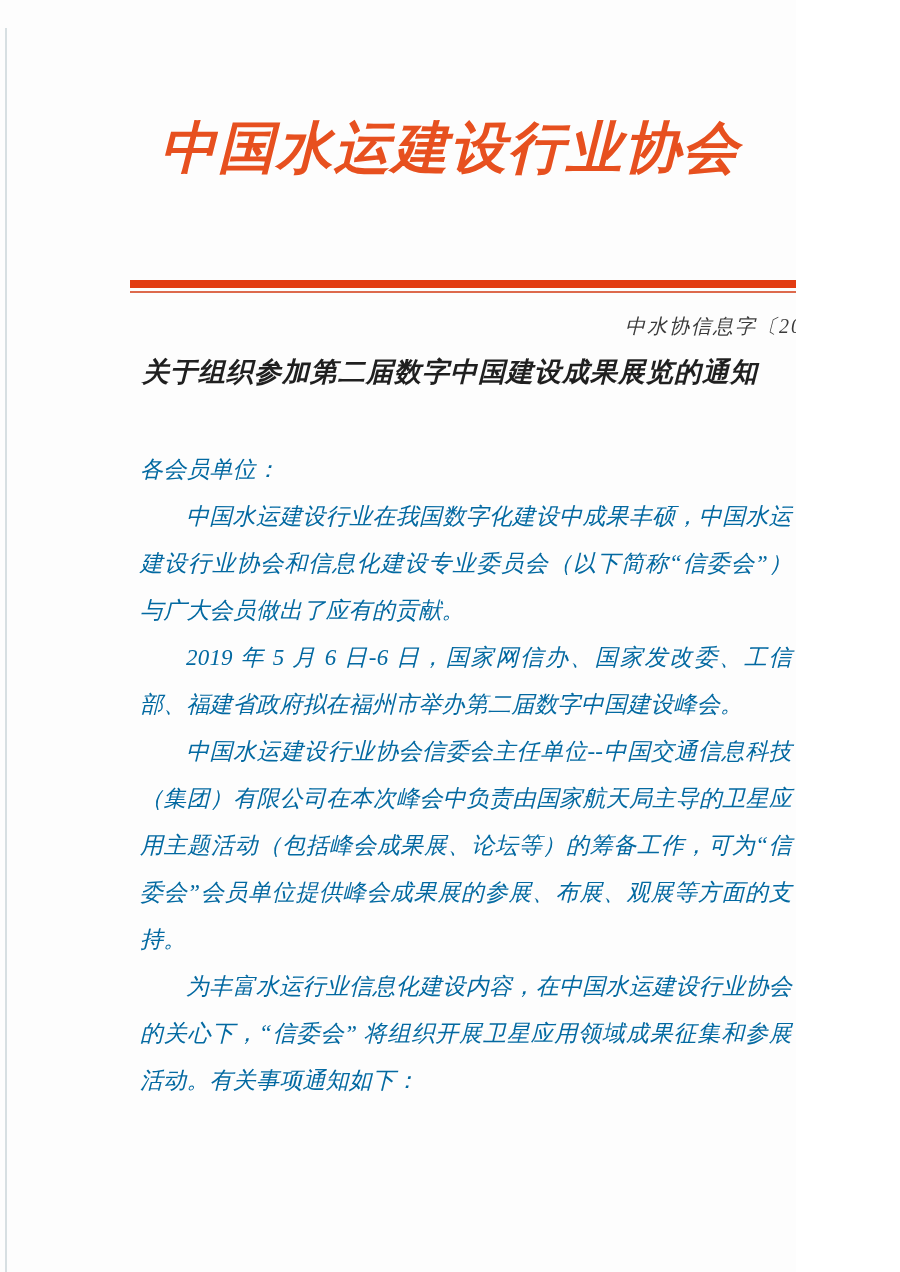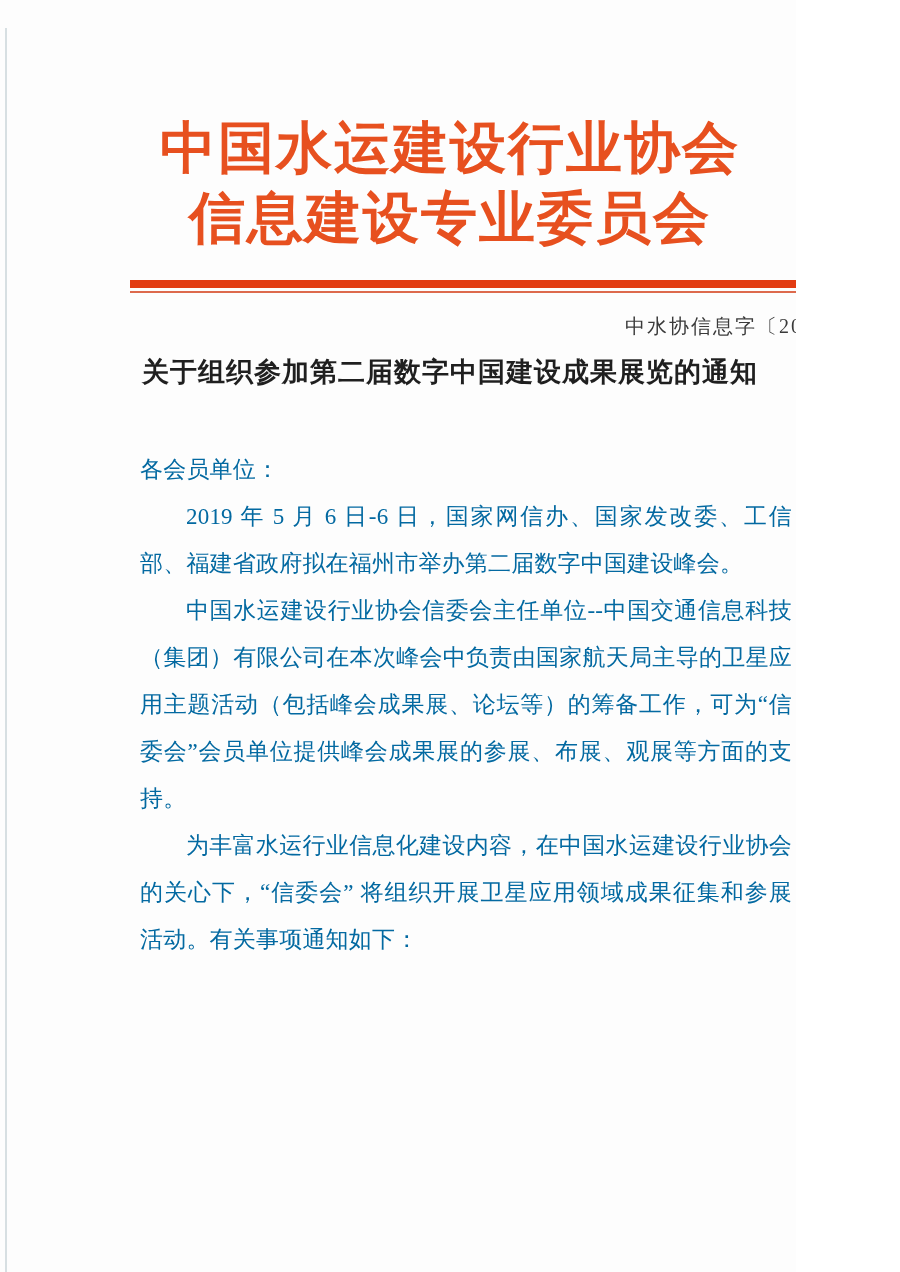--- a/index.html
+++ b/index.html
@@ -3,20 +3,21 @@
 <meta charset="utf-8">
 <style>
   html,body{margin:0;padding:0;background:#ffffff;}
   .page{
     position:relative;
     width:796px;height:1272px;
     background:#fdfdfd;
     overflow:hidden;
     font-family:"Liberation Serif","DejaVu Serif",serif;
     color:#262626;
+    font-style:italic;
   }
   
   .scan-edge{
     position:absolute;left:5px;top:28px;bottom:0;width:2px;
     background:rgba(168,186,194,0.45);
   }
   .org-title{
     position:absolute;top:113px;left:0;width:900px;
     text-align:center;
     font-size:56px;line-height:70px;
@@ -60,30 +61,30 @@
 </style>
 </head>
 <body>
 
 <div class="page">
 
   <div class="scan-edge"></div>
 
   <div class="org-title">
     <div>中国水运建设行业协会</div>
-    <div>信息建设专业委员会</div>
   </div>
 
   <div class="rule-thick"></div>
   <div class="rule-thin"></div>
 
   <div class="doc-number">中水协信息字〔2019〕2 号</div>
 
   <h1 class="notice-title">关于组织参加第二届数字中国建设成果展览的通知</h1>
 
   <div class="body-text">
     <p>各会员单位：</p>
+    <p class="indent">中国水运建设行业在我国数字化建设中成果丰硕，中国水运建设行业协会和信息化建设专业委员会（以下简称“信委会”）与广大会员做出了应有的贡献。</p>
     <p class="indent">2019 年 5 月 6 日-6 日，国家网信办、国家发改委、工信部、福建省政府拟在福州市举办第二届数字中国建设峰会。</p>
     <p class="indent">中国水运建设行业协会信委会主任单位--中国交通信息科技（集团）有限公司在本次峰会中负责由国家航天局主导的卫星应用主题活动（包括峰会成果展、论坛等）的筹备工作，可为“信委会”会员单位提供峰会成果展的参展、布展、观展等方面的支持。</p>
     <p class="indent">为丰富水运行业信息化建设内容，在中国水运建设行业协会的关心下，“信委会” 将组织开展卫星应用领域成果征集和参展活动。有关事项通知如下：</p>
   </div>
 
 </div>
 
 </body></html>

